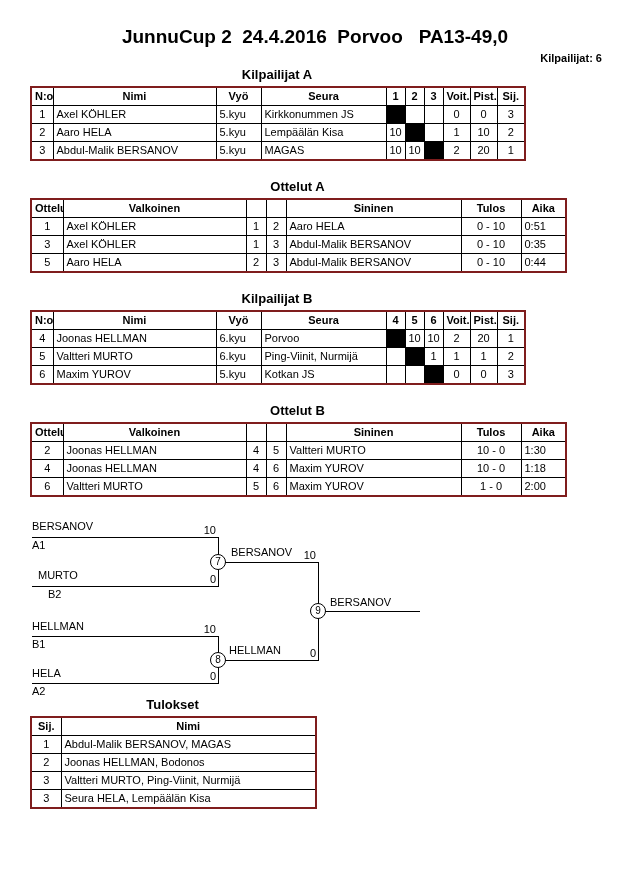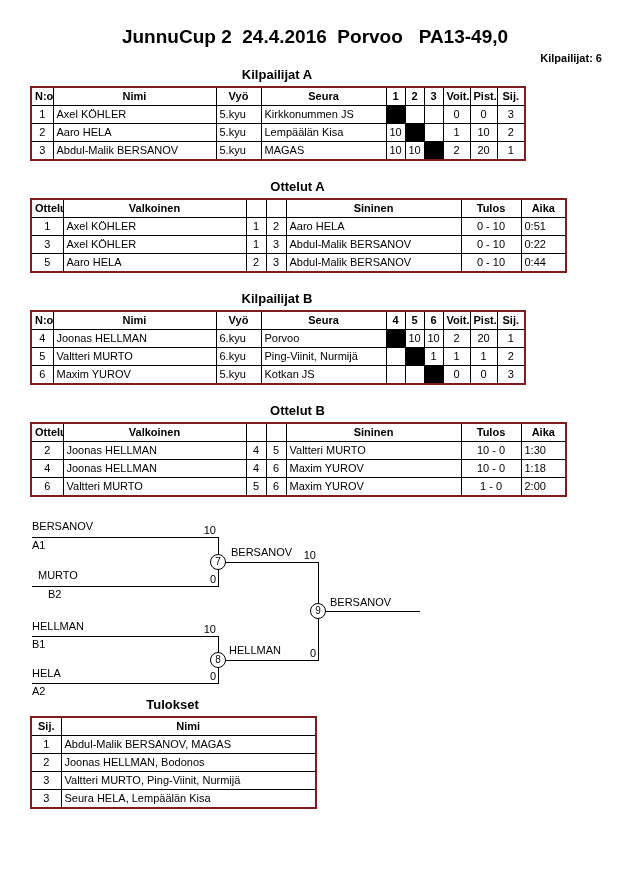--- a/index.html
+++ b/index.html
@@ -137,21 +137,21 @@
       <td class="c">0 - 10</td>
       <td>0:51</td>
     </tr>
     <tr>
       <td class="c">3</td>
       <td>Axel KÖHLER</td>
       <td class="c">1</td>
       <td class="c">3</td>
       <td>Abdul-Malik BERSANOV</td>
       <td class="c">0 - 10</td>
-      <td>0:22</td>
+      <td>0:35</td>
     </tr>
     <tr>
       <td class="c">5</td>
       <td>Aaro HELA</td>
       <td class="c">2</td>
       <td class="c">3</td>
       <td>Abdul-Malik BERSANOV</td>
       <td class="c">0 - 10</td>
       <td>0:44</td>
     </tr>

